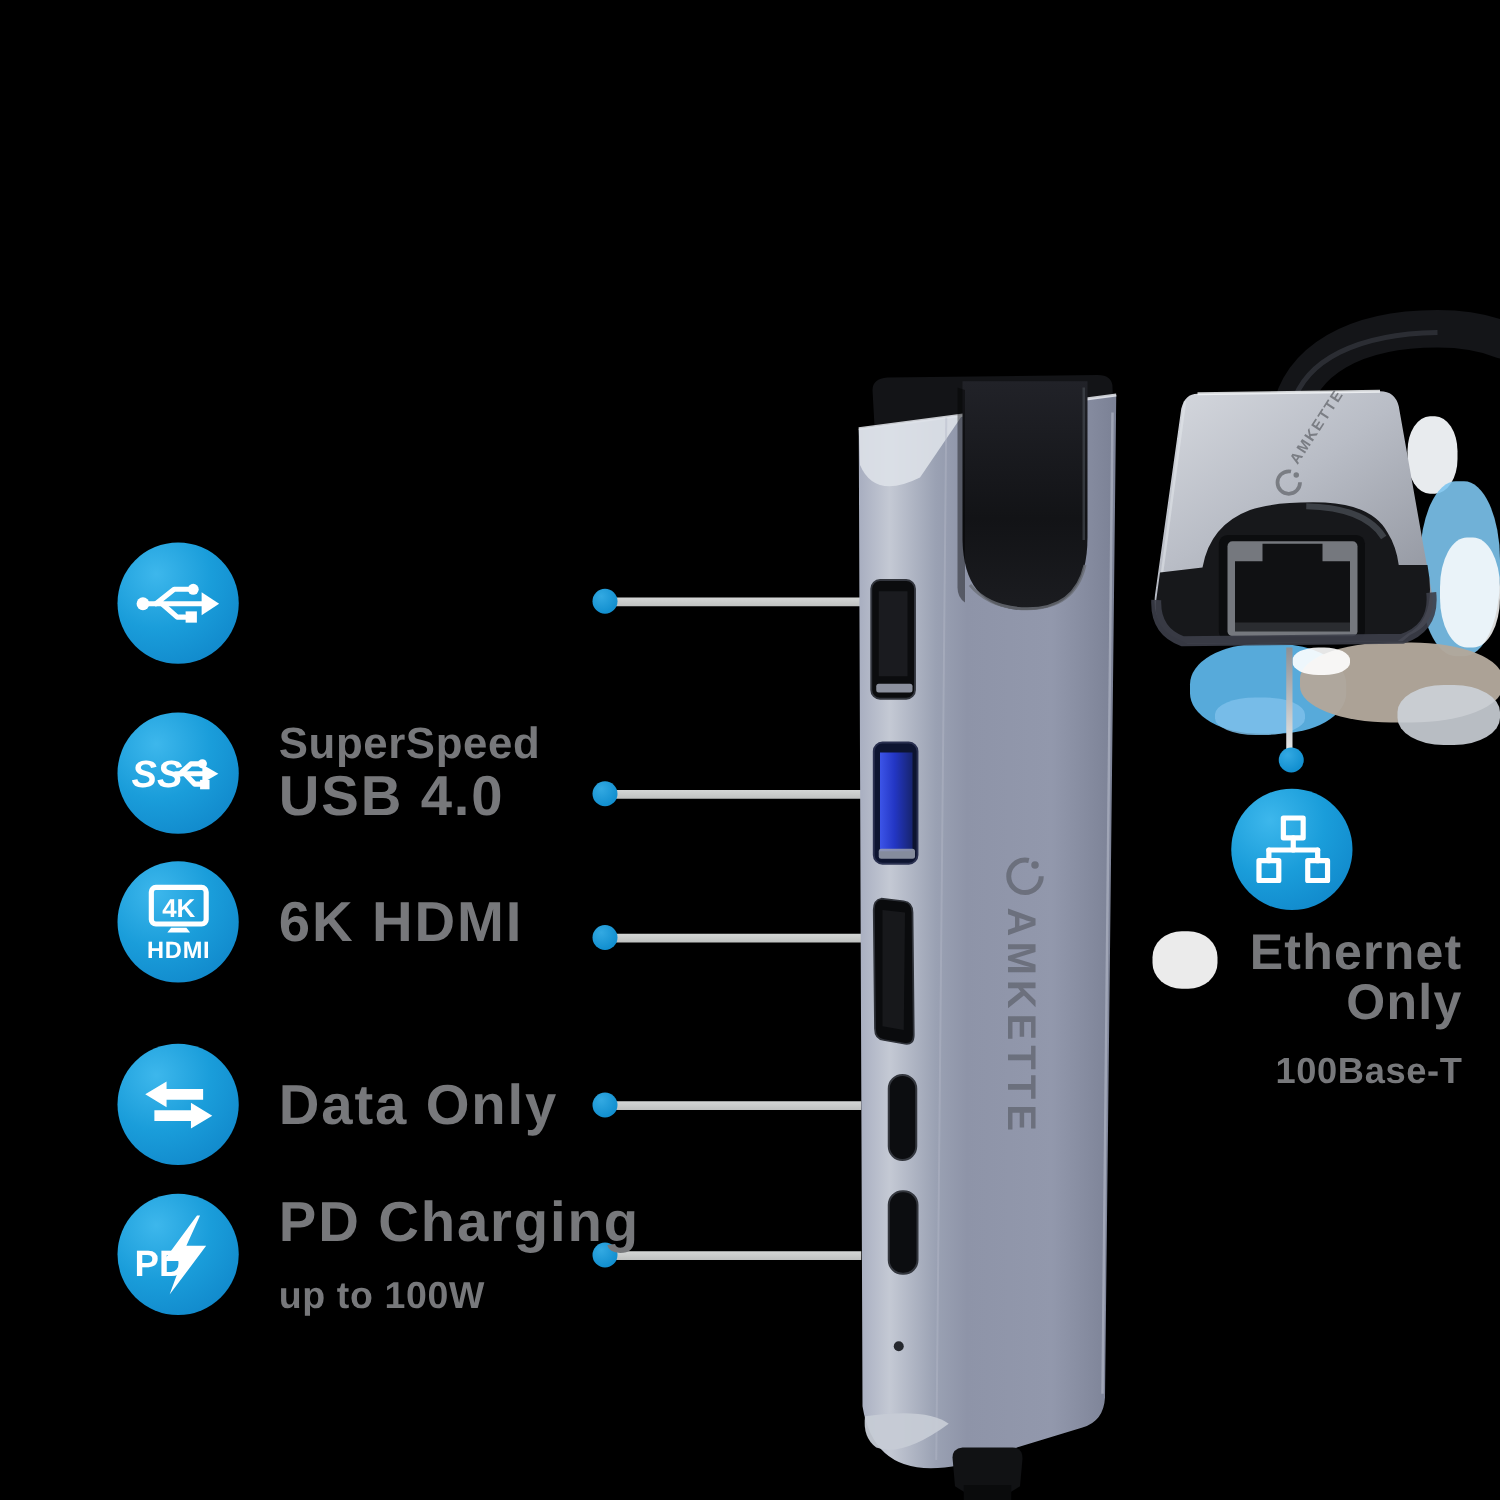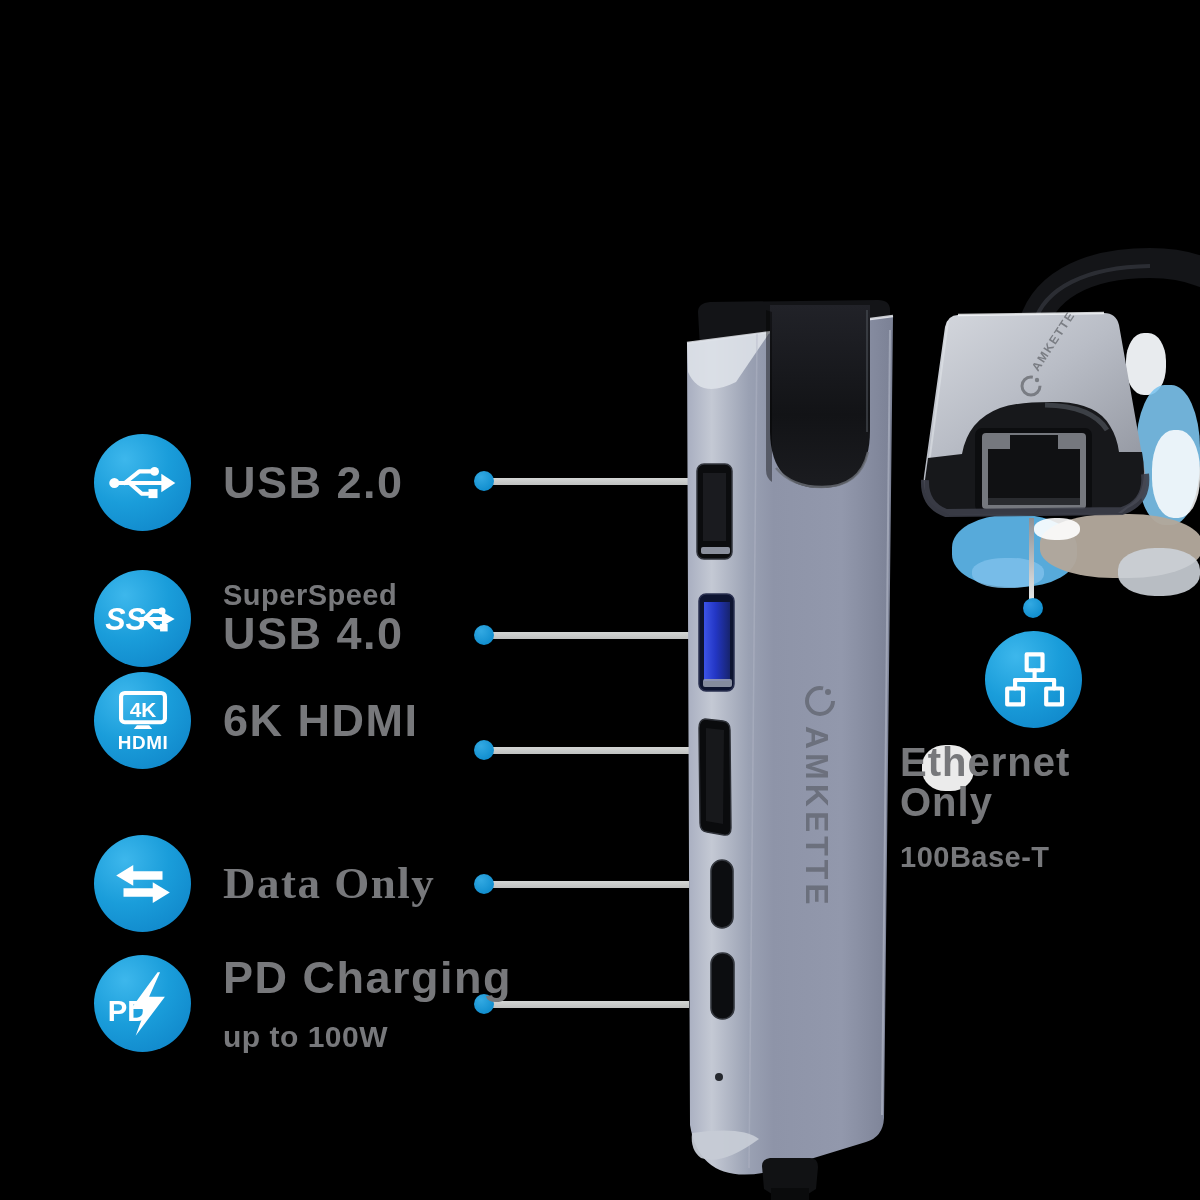--- a/index.html
+++ b/index.html
@@ -10,30 +10,30 @@
   
   .feature-row{position:absolute;left:94px;display:flex;align-items:center;height:97px;}
   .icon-circle{
     width:97px;height:97px;border-radius:50%;flex:0 0 97px;
     background:radial-gradient(circle at 32% 26%, #3db7ec 0%, #1a9dda 45%, #0d80c5 100%);
     display:flex;align-items:center;justify-content:center;
   }
   .icon-circle svg{width:78px;height:78px;display:block;}
   .flabel{margin-left:32px;color:#77787b;font-weight:bold;line-height:1.05;}
   .flabel .main{font-size:45px;letter-spacing:1.5px;white-space:nowrap;}
-  .flabel .small-top{font-size:29px;letter-spacing:0.5px;}
+  .flabel .small-top{font-size:35px;letter-spacing:0.5px;}
   .flabel .small-sub{font-size:30px;letter-spacing:0.5px;margin-top:20px;}
   
   .callout-line{position:absolute;height:7px;background:linear-gradient(#d4d6d5,#bfc1c0);}
   .callout-dot{position:absolute;width:20px;height:20px;border-radius:50%;
     background:radial-gradient(circle at 35% 30%, #33a9e2, #1390d0 70%);}
   
   .eth-line{position:absolute;left:1029px;top:518px;width:5px;height:82px;
     background:linear-gradient(180deg,#8d9095,#e4e6e6);}
-  .eth-block{position:absolute;left:900px;top:742px;width:270px;text-align:left;
+  .eth-block{position:absolute;left:900px;top:742px;width:270px;text-align:right;
     color:#77787b;font-weight:bold;line-height:1.0;}
   .eth-block .t1{font-size:40px;letter-spacing:1px;}
   .eth-block .t2{font-size:29px;margin-top:21px;letter-spacing:0.5px;}
   
   .blob{position:absolute;border-radius:45%;}
   
   #hub-svg{position:absolute;left:660px;top:295px;width:245px;height:905px;}
   #adapter-svg{position:absolute;left:900px;top:245px;width:300px;height:290px;}
   .icon-stroke{stroke:#fff;stroke-width:3.4;fill:none;stroke-linecap:round;stroke-linejoin:round;}
   .icon-fill{fill:#fff;}
@@ -70,58 +70,55 @@
       <svg viewBox="0 0 64 64">
         <circle class="icon-fill" cx="8.5" cy="32" r="4.2"></circle>
         <line class="icon-stroke" x1="11" y1="32" x2="50" y2="32"></line>
         <polygon class="icon-fill" points="47,24.5 58.5,32 47,39.5"></polygon>
         <polyline class="icon-stroke" points="17,32 29,22.5 38,22.5"></polyline>
         <circle class="icon-fill" cx="41.5" cy="22.5" r="3.6"></circle>
         <polyline class="icon-stroke" points="21,32 31,40.8 36,40.8"></polyline>
         <rect class="icon-fill" x="36.5" y="37" width="7.4" height="7.4"></rect>
       </svg>
     </div>
-    <div class="flabel">
-        <div class="main">USB 2.0</div>
-      </div>
   </div>
 
   <div class="feature-row" style="top:570px;">
     <div class="icon-circle">
       <svg viewBox="0 0 64 64">
         <text class="icon-text" x="1" y="41" font-size="25" font-style="italic">SS</text>
         <line class="icon-stroke" x1="30" y1="32" x2="50" y2="32" stroke-width="3"></line>
         <polygon class="icon-fill" points="47.5,26 58,32 47.5,38"></polygon>
         <polyline class="icon-stroke" points="33,32 40,25.5 45,25.5" stroke-width="3"></polyline>
         <circle class="icon-fill" cx="47.5" cy="25.5" r="3"></circle>
         <polyline class="icon-stroke" points="36,32 42.5,38.8 46,38.8" stroke-width="3"></polyline>
         <rect class="icon-fill" x="46" y="36" width="6.2" height="6.2"></rect>
       </svg>
     </div>
     <div class="flabel">
       <div class="small-top">SuperSpeed</div>
       <div class="main">USB 4.0</div>
     </div>
   </div>
 
-  <div class="feature-row" style="top:672px;justify-content:space-between;">
+  <div class="feature-row" style="top:689px;justify-content:space-between;">
     <div class="icon-circle">
       <svg viewBox="0 0 64 64">
         <rect class="icon-stroke" x="14" y="9" width="36" height="24" rx="3" stroke-width="3"></rect>
         <text class="icon-text" x="32" y="28.5" font-size="17" text-anchor="middle">4K</text>
         <polygon class="icon-fill" points="27,35.5 37,35.5 39.5,38.5 24.5,38.5"></polygon>
         <text class="icon-text" x="32" y="55" font-size="15.5" text-anchor="middle" letter-spacing="0.5">HDMI</text>
       </svg>
     </div>
     <div class="flabel">
         <div class="main">6K HDMI</div>
       </div>
   </div>
 
-  <div class="feature-row" style="top:835px;font-family:Liberation Serif, serif;">
+  <div class="feature-row" style="top:835px;">
     <div class="icon-circle">
       <svg viewBox="0 0 64 64">
         <path class="icon-fill" d="M48 21.5 L48 28.5 L24 28.5 L24 33.5 L10 25 L24 16.5 L24 21.5 Z"></path>
         <path class="icon-fill" d="M16 35.5 L16 42.5 L40 42.5 L40 47.5 L54 39 L40 30.5 L40 35.5 Z"></path>
       </svg>
     </div>
     <div class="flabel">
         <div class="main">Data Only</div>
       </div>
   </div>

